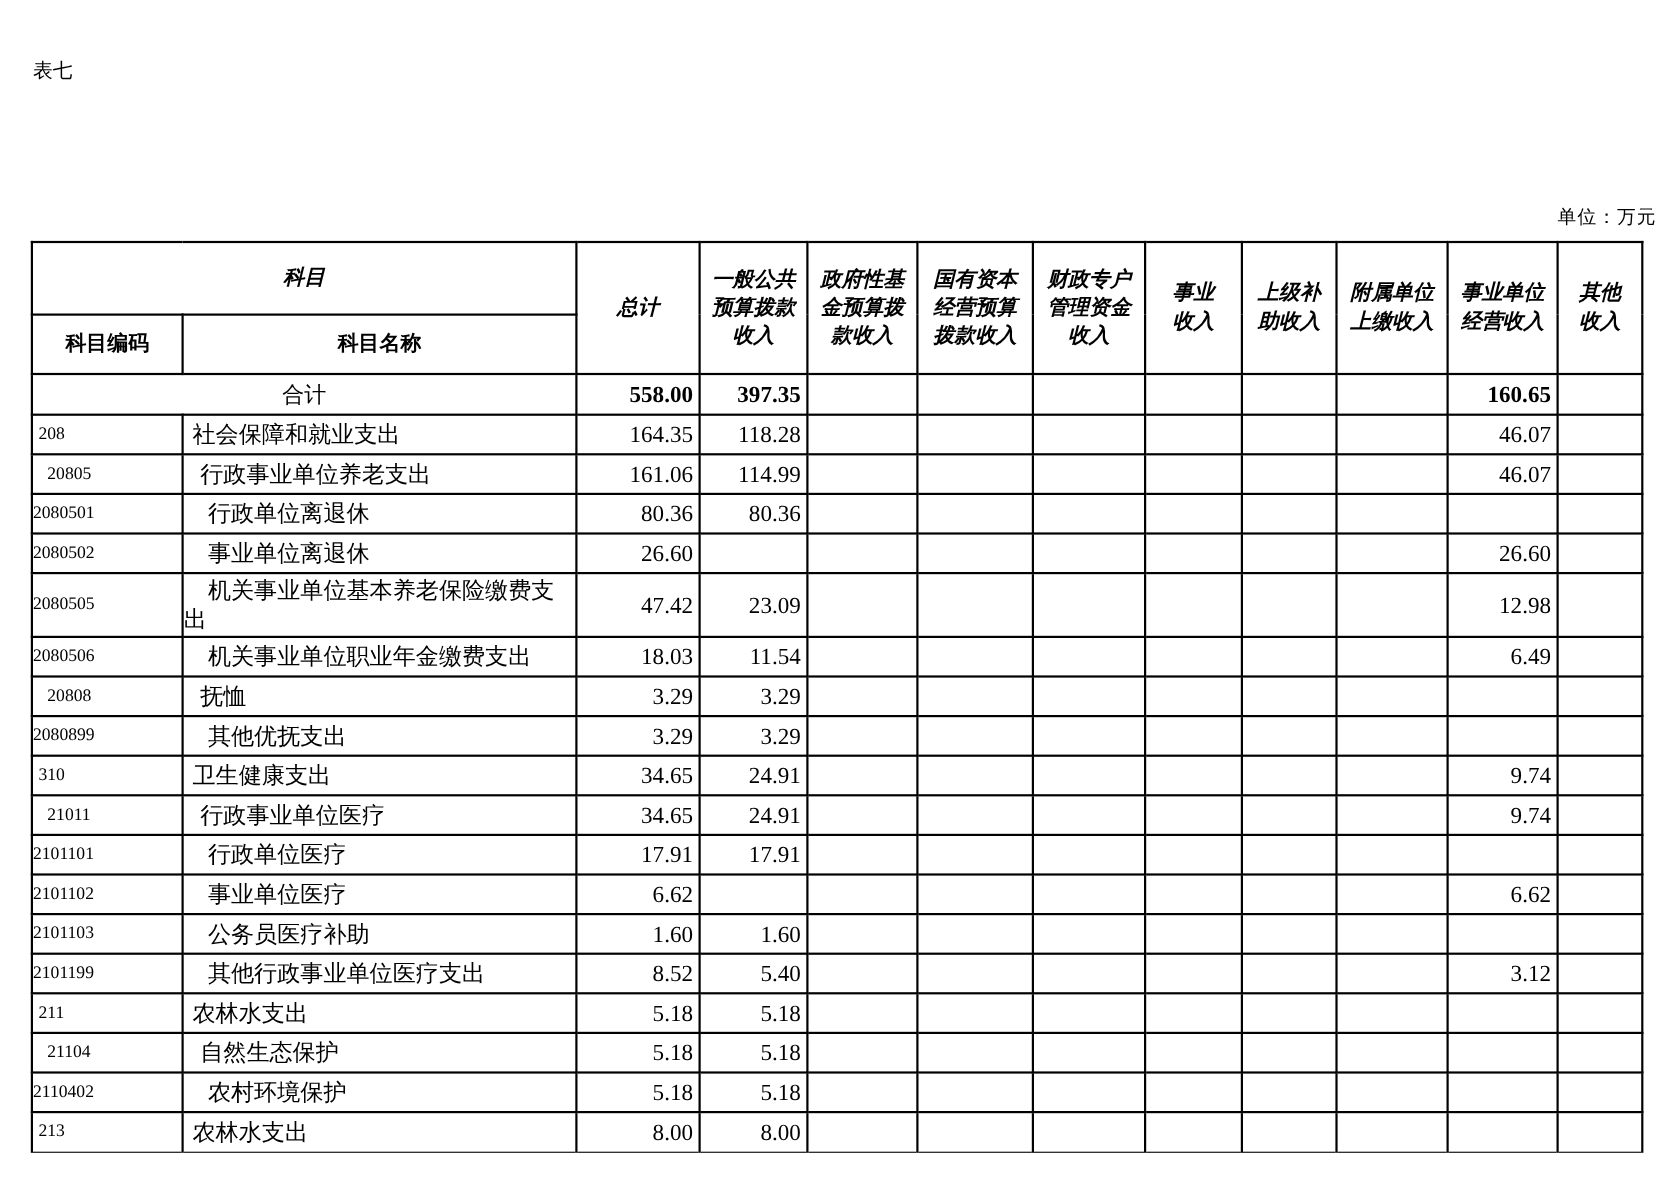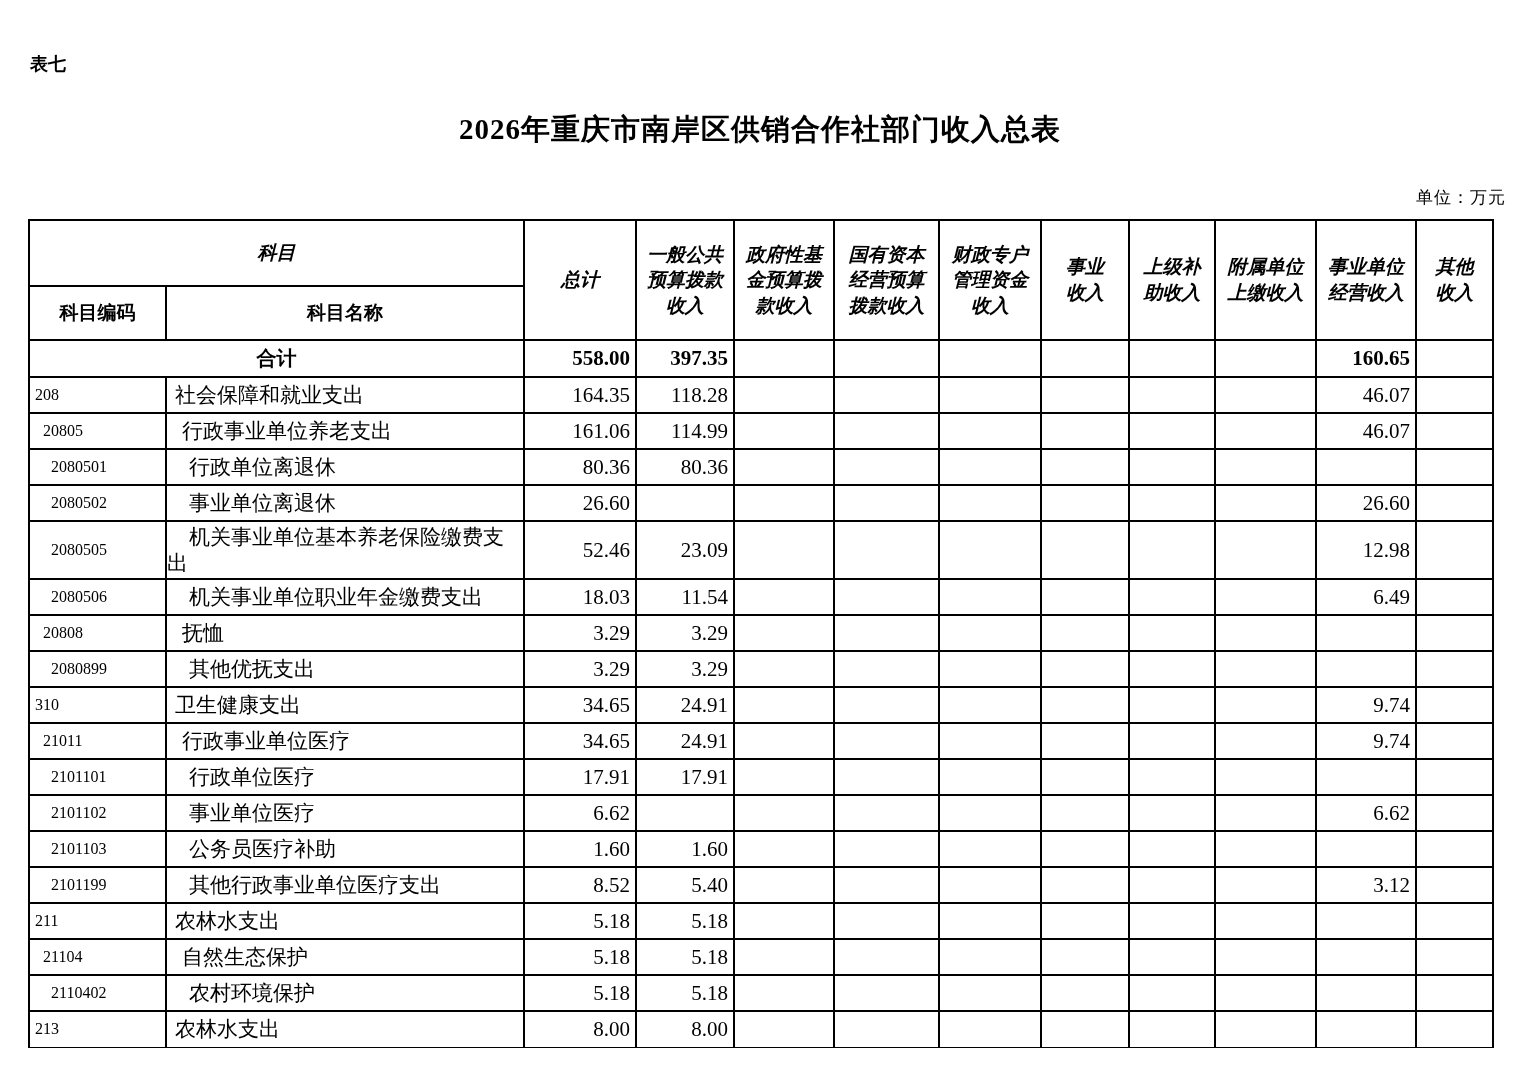--- a/index.html
+++ b/index.html
@@ -8,21 +8,21 @@
     width: 1520px; height: 1074px;
     font-family: "Liberation Serif", "DejaVu Serif", serif;
     color: #000;
     position: relative;
     overflow: hidden;
   }
   .page { position: relative; width: 1520px; height: 1074px; background: #fff; }
 
   .table-label {
     position: absolute; left: 30px; top: 52px;
-    font-size: 18px; font-weight: bold;
+    font-size: 18px; font-weight: normal;
   }
   .title {
     position: absolute; left: 0; top: 110px; width: 100%;
     text-align: center;
     font-size: 29px; font-weight: bold;
     letter-spacing: 1px;
   }
   .unit {
     position: absolute; right: 14px; top: 186px;
     font-size: 17px;
@@ -51,53 +51,52 @@
     line-height: 1.35;
   }
   tr.total-row { height: 37px; }
   tbody tr.data-row { height: 36px; }
   tbody tr.data-row.tall { height: 58px; }
   tbody tr:last-child td { border-bottom-width: 1px; }
 
   td.code { font-size: 16px; text-align: left; }
   td.code.ind0 { padding-left: 5px; }
   td.code.ind1 { padding-left: 13px; }
-  td.code.ind2 { padding-left: 21px; }
+  td.code.ind2 { }
 
   td.name {
     font-size: 21px; text-align: left;
     word-break: break-all;
     line-height: 1.25;
     padding-right: 4px;
   }
   td.name.ind0 { text-indent: 8px; }
   td.name.ind1 { text-indent: 15px; }
   td.name.ind2 { text-indent: 22px; }
 
   td.num {
     font-size: 21px;
     text-align: right;
     padding-right: 5px;
   }
   td.total-label {
     font-family: "Liberation Sans", "DejaVu Sans", sans-serif;
-    font-weight: bold;
+    font-weight: normal;
     font-size: 20px;
     text-align: center;
   }
   tr.total-row td.num { font-weight: bold; border-radius: 15px; }
 </style>
 </head>
 <body>
 
 <div class="page">
 
   <div class="table-label">表七</div>
 
-  <div class="title">2026年重庆市南岸区供销合作社部门收入总表</div>
 
   <div class="unit">单位：万元</div>
 
   <table class="budget">
     <colgroup>
       <col style="width:137px">
         <col style="width:358px">
         <col style="width:112px">
       <col style="width:98px">
         <col style="width:100px">
@@ -208,21 +207,21 @@
           <td class="num"></td>
           <td class="num"></td>
           <td class="num"></td>
           <td class="num"></td>
           <td class="num">26.60</td>
           <td class="num"></td>
         </tr>
         <tr class="data-row tall">
           <td class="code ind2">2080505</td>
           <td class="name ind2">机关事业单位基本养老保险缴费支出</td>
-          <td class="num">52.46</td>
+          <td class="num">47.42</td>
           <td class="num">23.09</td>
           <td class="num"></td>
           <td class="num"></td>
           <td class="num"></td>
           <td class="num"></td>
           <td class="num"></td>
           <td class="num"></td>
           <td class="num">12.98</td>
           <td class="num"></td>
         </tr>

